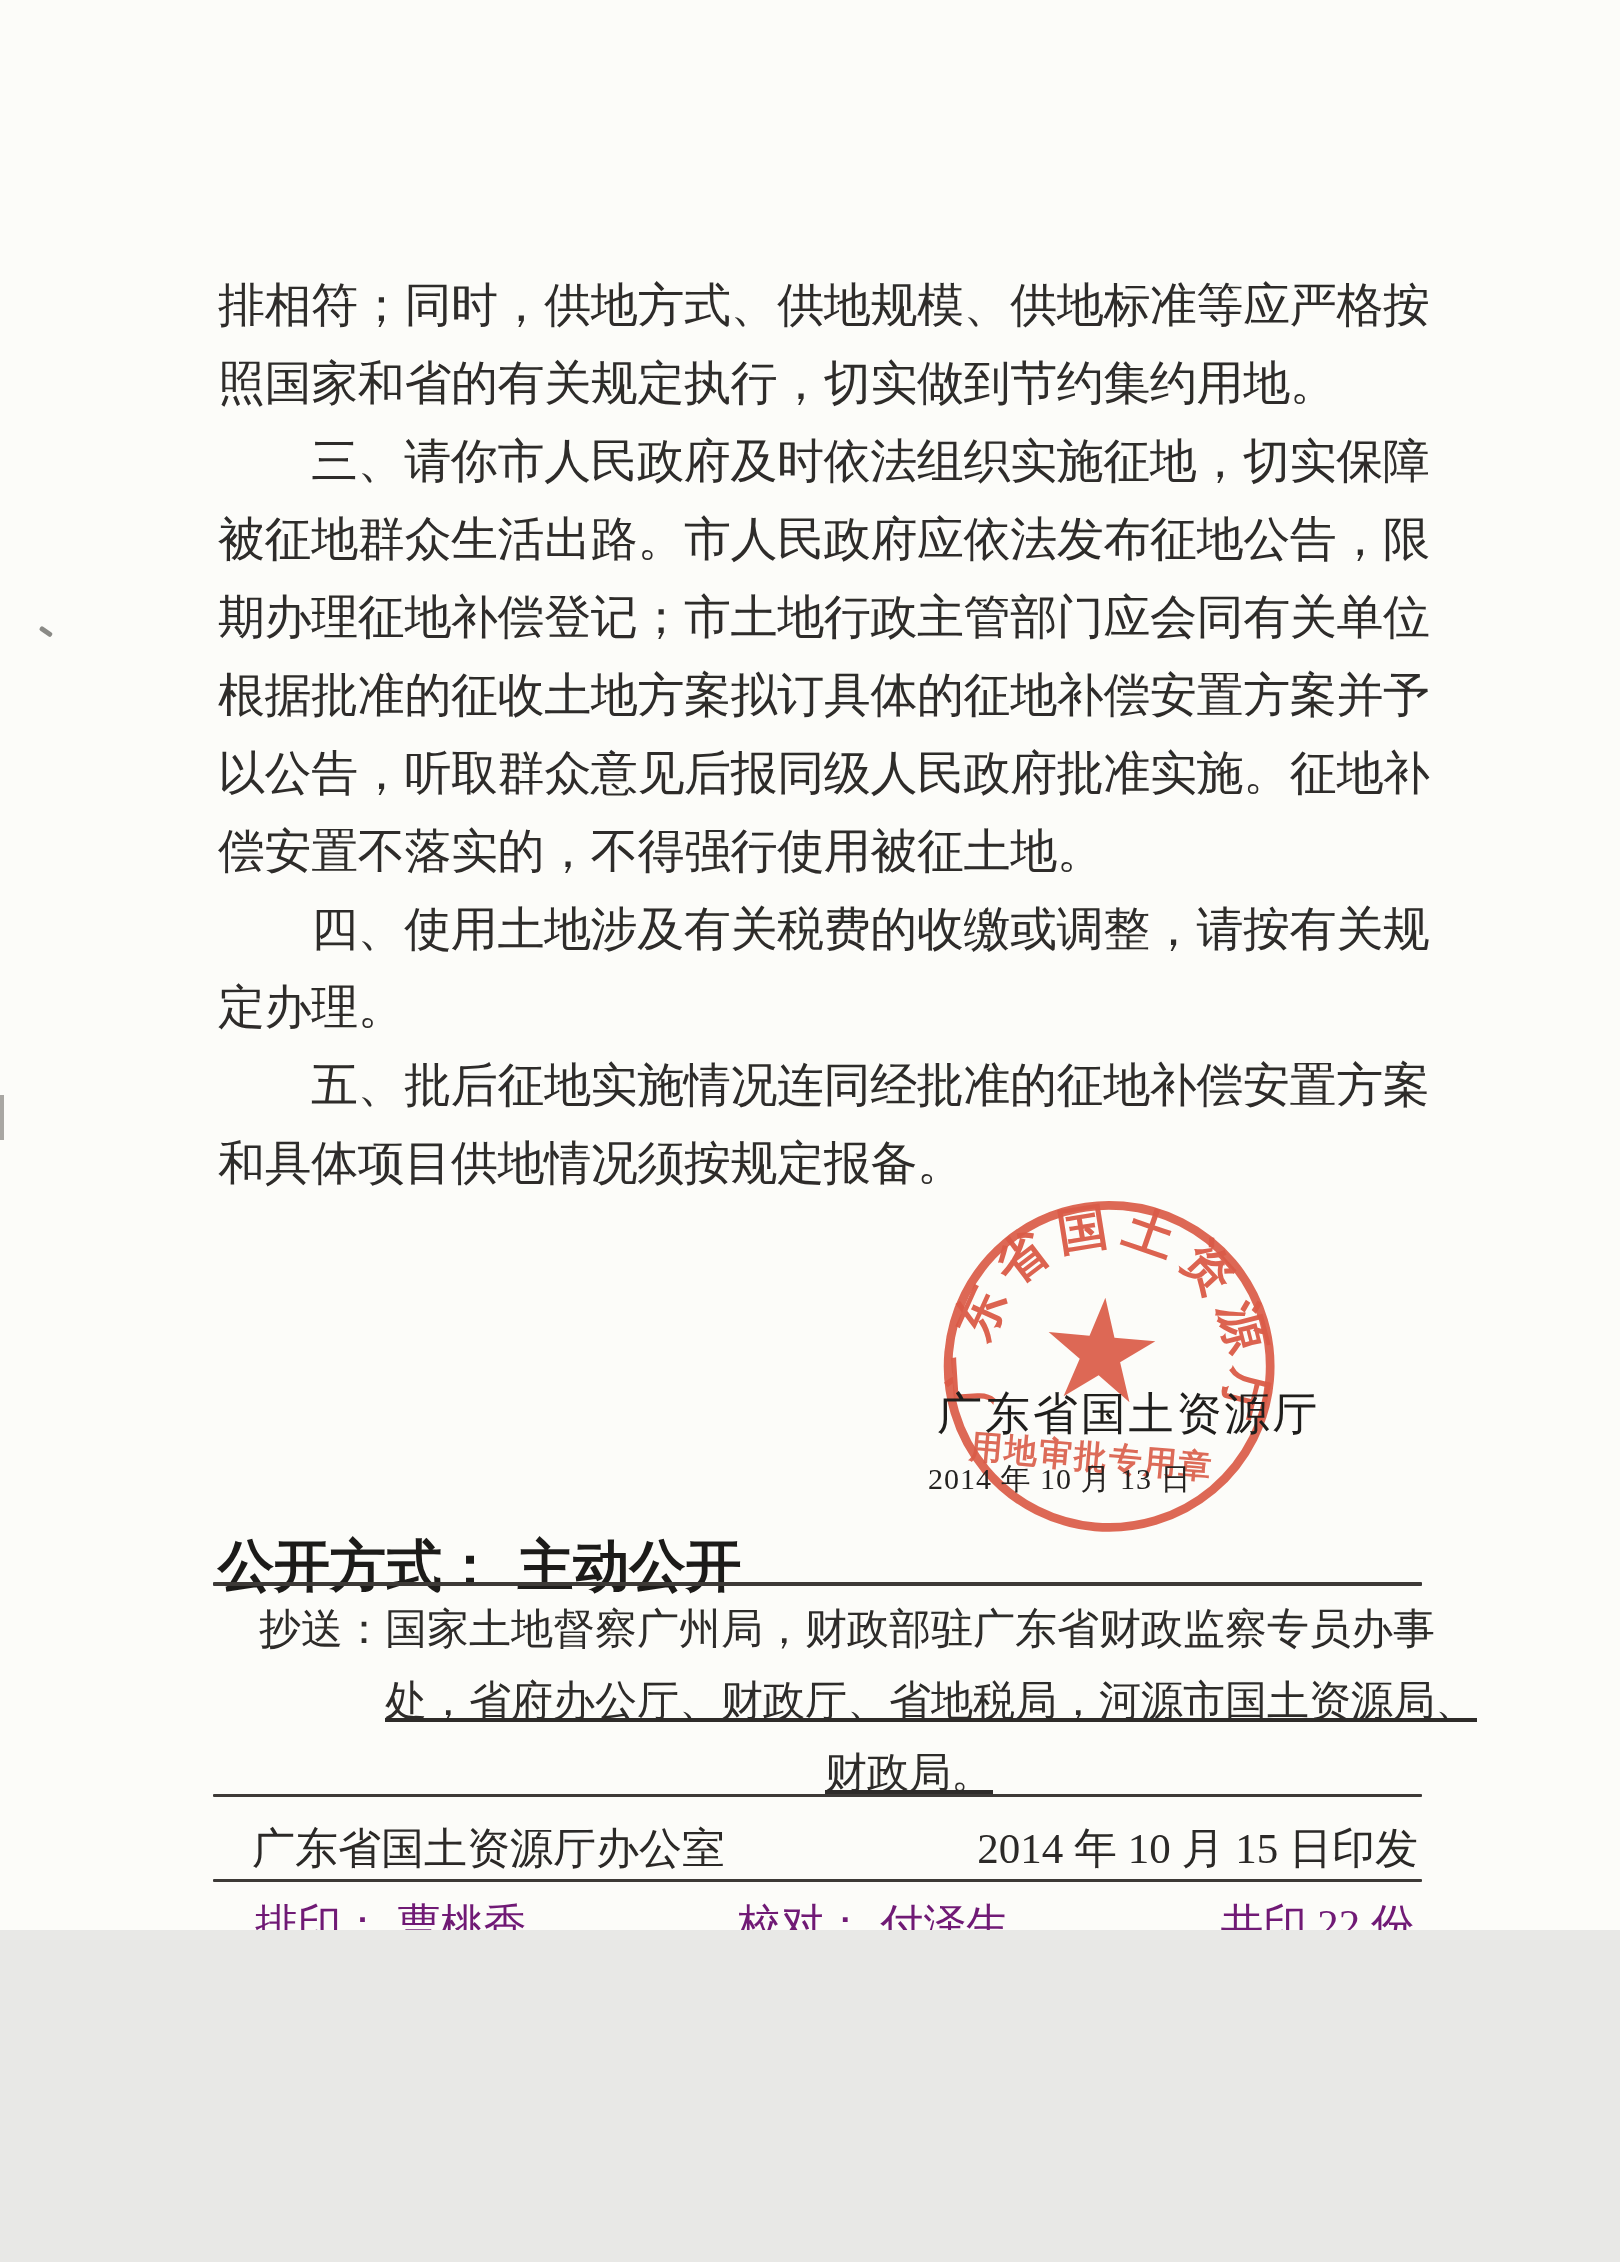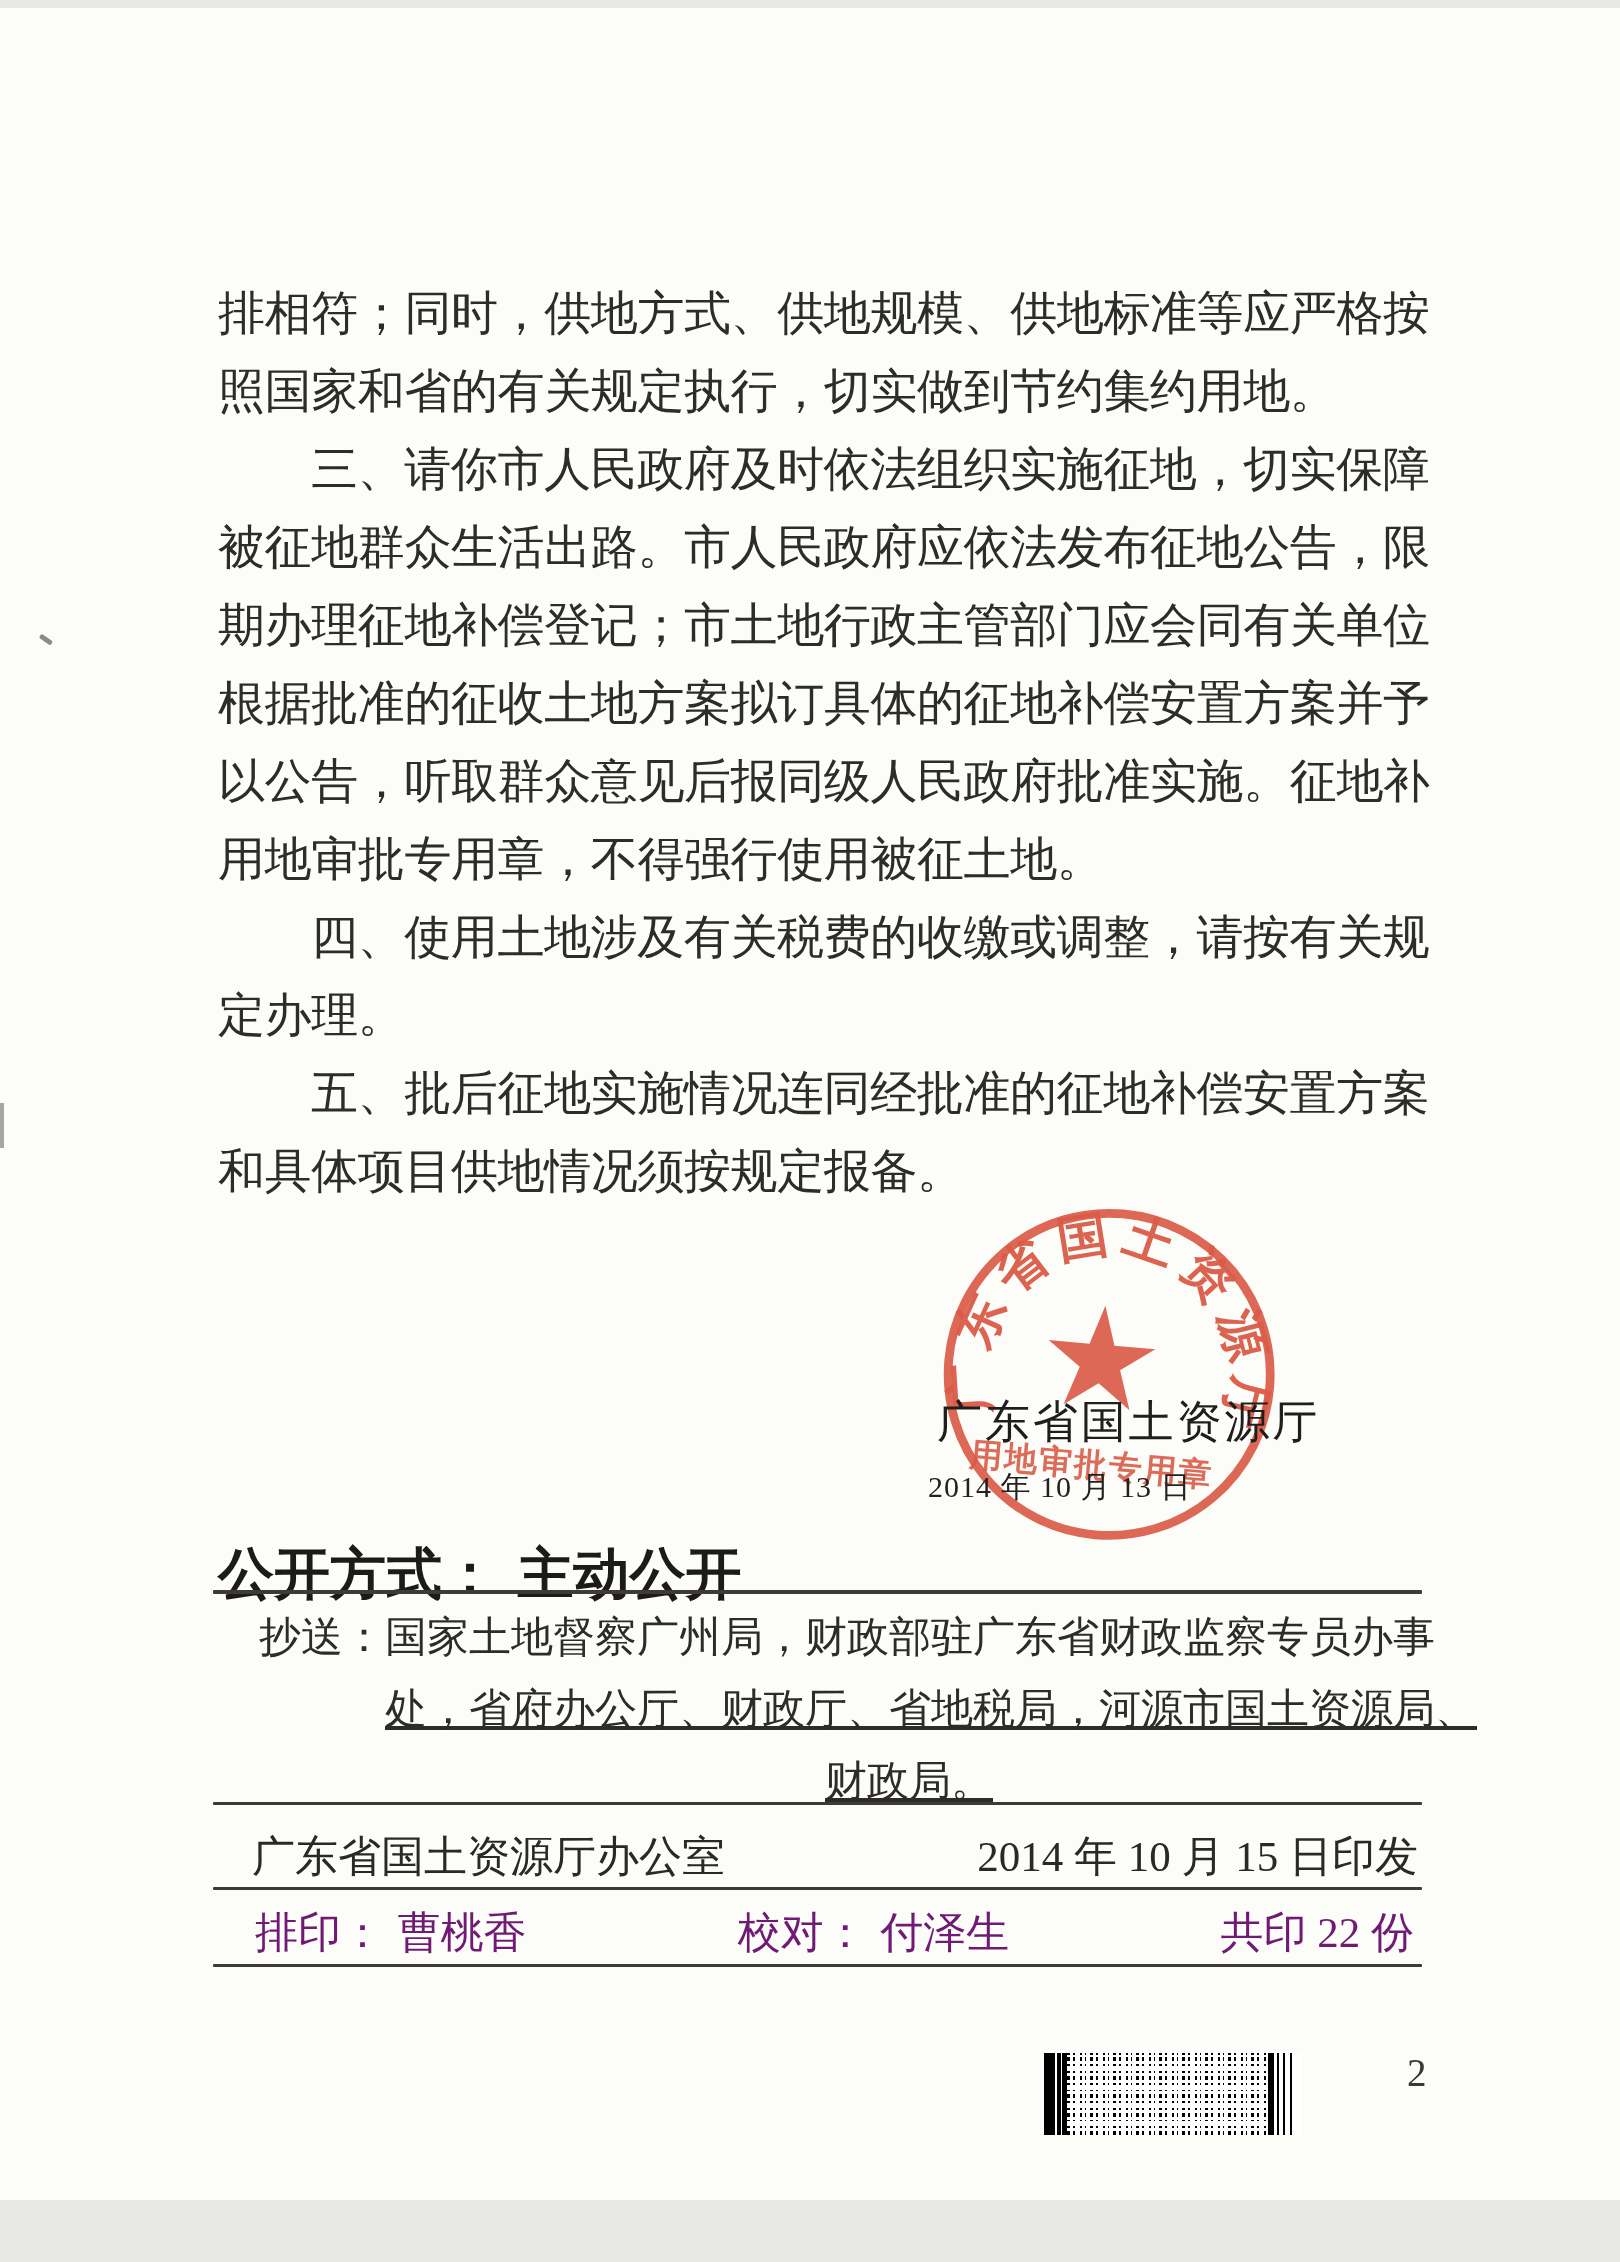--- a/index.html
+++ b/index.html
@@ -1,20 +1,20 @@
 <!DOCTYPE html>
 <html><head>
 <meta charset="utf-8">
 <style>
   html,body{margin:0;padding:0;}
   body{background:#e8e8e6;}
   .page{
     position:relative;
-    width:1621px;height:2192px;
-    margin:8px auto;
+    width:1621px;height:1930px;
+    margin:0 auto;
     background:#fcfcf9;
     overflow:hidden;
     font-family:"Liberation Serif","DejaVu Serif",serif;
     color:#2a2a2a;
   }
   
   .doc-body{
     position:absolute;left:218px;top:266px;width:1218px;
   }
   .bline{
@@ -104,21 +104,21 @@
 <div class="page">
 
   <div class="doc-body">
     <div class="bline">排相符；同时，供地方式、供地规模、供地标准等应严格按</div>
     <div class="bline">照国家和省的有关规定执行，切实做到节约集约用地。</div>
     <div class="bline indent">三、请你市人民政府及时依法组织实施征地，切实保障</div>
     <div class="bline">被征地群众生活出路。市人民政府应依法发布征地公告，限</div>
     <div class="bline">期办理征地补偿登记；市土地行政主管部门应会同有关单位</div>
     <div class="bline">根据批准的征收土地方案拟订具体的征地补偿安置方案并予</div>
     <div class="bline">以公告，听取群众意见后报同级人民政府批准实施。征地补</div>
-    <div class="bline">用地审批专用章，不得强行使用被征土地。</div>
+    <div class="bline">偿安置不落实的，不得强行使用被征土地。</div>
     <div class="bline indent">四、使用土地涉及有关税费的收缴或调整，请按有关规</div>
     <div class="bline">定办理。</div>
     <div class="bline indent">五、批后征地实施情况连同经批准的征地补偿安置方案</div>
     <div class="bline">和具体项目供地情况须按规定报备。</div>
   </div>
 
   <div class="seal">
     <svg width="357" height="357" viewBox="0 0 368 368">
       <circle cx="180" cy="178" r="166" fill="none" stroke="#d8452f" stroke-width="9" opacity="0.92"></circle>
       <polygon points="170,108 182.9,148.2 225.2,148.1 190.9,172.8 204.1,212.9 170,188 135.9,212.9 149.1,172.8 114.8,148.1 157.1,148.2" fill="#d8452f" opacity="0.92"></polygon>

